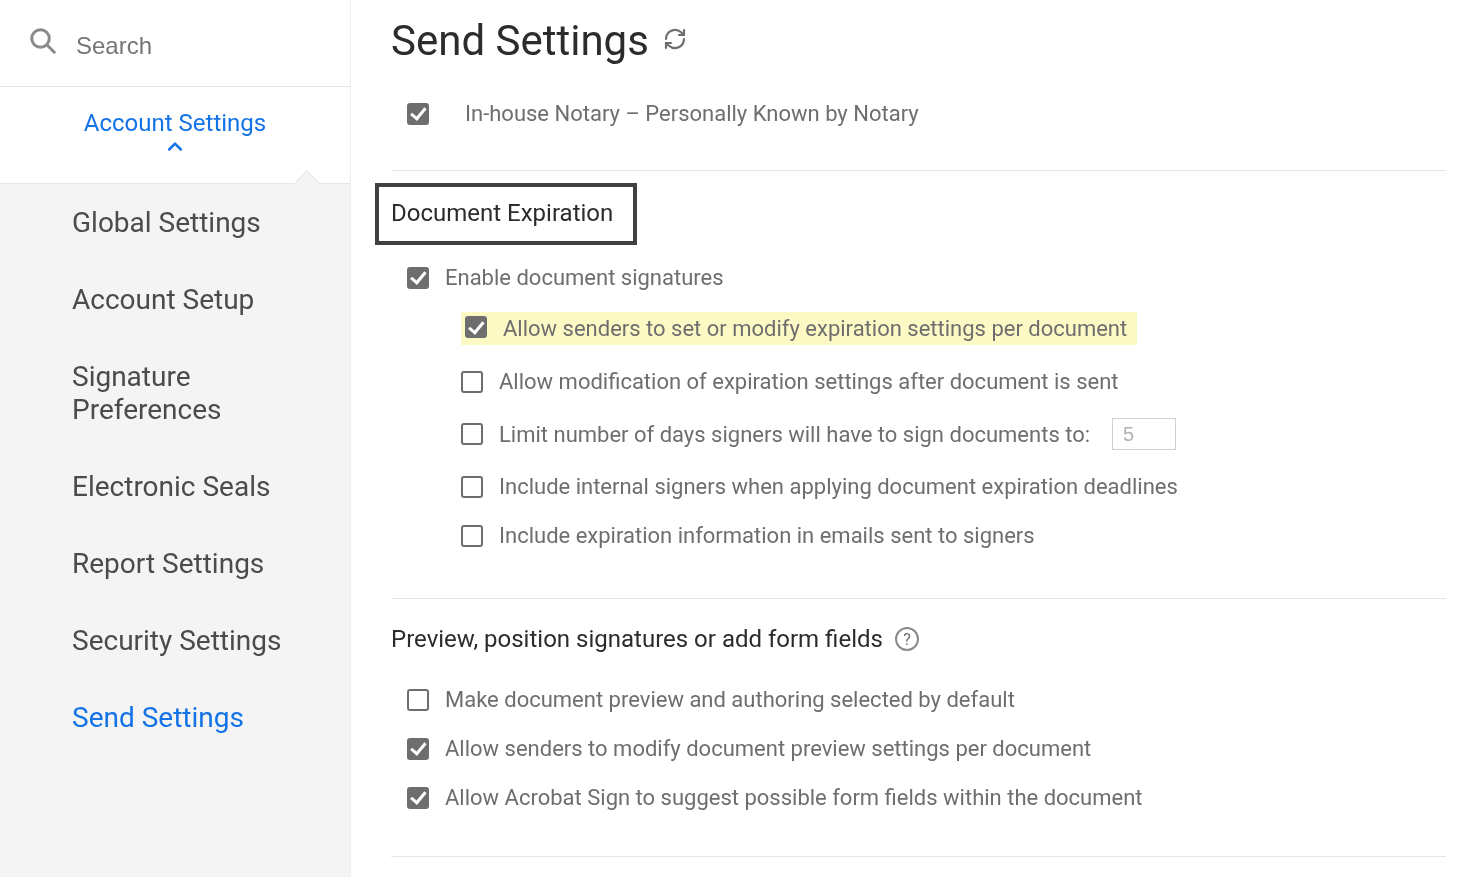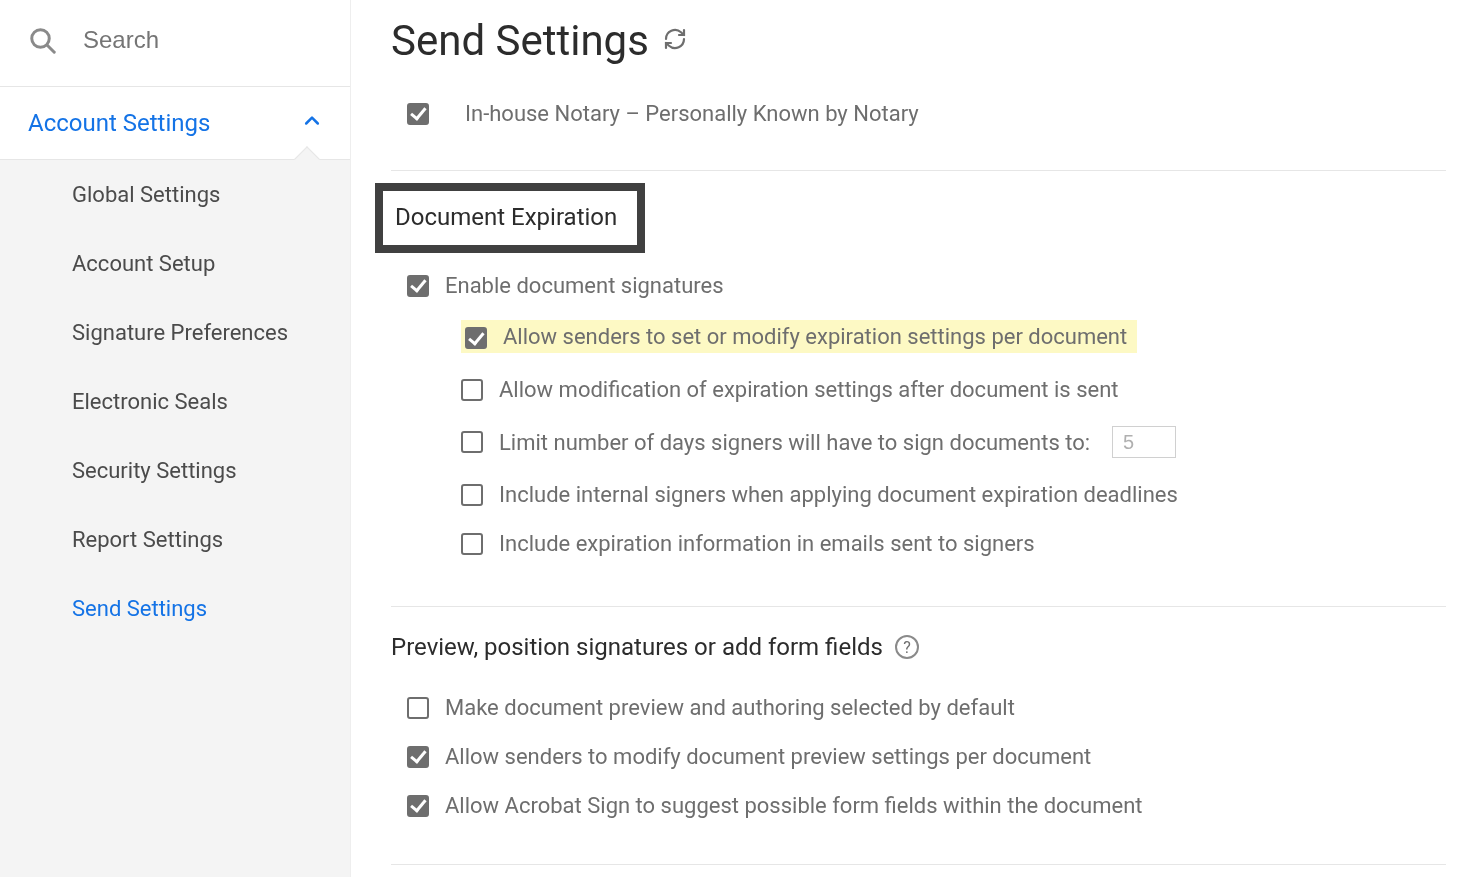--- a/index.html
+++ b/index.html
@@ -21,42 +21,42 @@
     
     .sidebar {
       width: 350px;
       flex: 0 0 350px;
       background: #fff;
       display: flex;
       flex-direction: column;
     }
     .search-box {
       display: flex;
-      align-items: flex-start;
+      align-items: flex-end;
       padding: 26px 28px 26px 28px;
       border-bottom: 1px solid #e6e6e6;
-      gap: 7px;
     }
     .search-box svg { flex: 0 0 auto; }
     .search-box input {
       border: none;
       outline: none;
       font-size: 24px;
       color: #8a8a8a;
       margin-left: 18px;
       width: 100%;
       background: transparent;
     }
     .nav-section-header {
       display: flex;
       align-items: center;
       justify-content: space-between;
       padding: 22px 28px 22px 28px;
       cursor: pointer;
       position: relative;
+      flex-direction: column;
     }
     .nav-section-header .label {
       font-size: 24px;
       color: #1473e6;
     }
     .nav-section-header .chev { color: #1473e6; }
     .nav-caret-notch {
       position: absolute;
       right: 34px;
       bottom: -9px;
@@ -67,21 +67,21 @@
       border-top: 1px solid #e6e6e6;
       transform: rotate(45deg);
     }
     .nav-items {
       background: #f4f4f4;
       flex: 1;
       border-top: 1px solid #e6e6e6;
     }
     .nav-item {
       padding: 22px 20px 22px 72px;
-      font-size: 22px;
+      font-size: 28px;
       color: #4b4b4b;
       cursor: pointer;
     }
     .nav-item.active { color: #1473e6; }
     
     .main {
       flex: 1;
       padding: 0 24px 0 40px;
       overflow: hidden;
       border-left: 1px solid #eee;
@@ -132,31 +132,31 @@
       border-width: 0 3px 3px 0;
       transform: rotate(40deg) translate(-1px,-1px);
     }
     .section-heading {
       font-size: 24px;
       color: #2c2c2c;
       padding: 8px 0;
     }
     .highlight-box {
       display: inline-block;
-      border: 8px solid #404040;
+      border: 4px solid #404040;
       padding: 4px 20px 6px 12px;
       margin-left: -16px;
     }
     .indent-1 { padding-left: 16px; }
     .indent-2 { padding-left: 54px; }
     .row-hl {
       background: #fdf9c4;
       display: inline-flex;
       padding: 4px 10px 4px 4px;
-      align-items: flex-end;
+      align-items: flex-start;
       gap: 16px;
     }
     .num-input {
       width: 64px;
       height: 32px;
       border: 1px solid #d0d0d0;
       background: #fff;
       font-size: 20px;
       color: #b0b0b0;
       text-align: left;
@@ -202,22 +202,22 @@
         </svg>
       </span>
       <span class="nav-caret-notch"></span>
     </div>
 
     <nav class="nav-items" id="nav-items">
         <div class="nav-item">Global Settings</div>
         <div class="nav-item">Account Setup</div>
         <div class="nav-item">Signature Preferences</div>
         <div class="nav-item">Electronic Seals</div>
+        <div class="nav-item">Report Settings</div>
         <div class="nav-item">Security Settings</div>
-        <div class="nav-item">Report Settings</div>
         <div class="nav-item active">Send Settings</div>
       </nav>
   </aside>
 
   <main class="main">
     <div class="page-title-row">
       <h1 class="page-title">Send Settings</h1>
       <span class="refresh-icon">
         <svg width="24" height="24" viewBox="0 0 24 24" fill="none" stroke="#6e6e6e" stroke-width="2.2" stroke-linecap="round">
           <path d="M3 12a9 9 0 0 1 15-6.7L21 8"></path>

